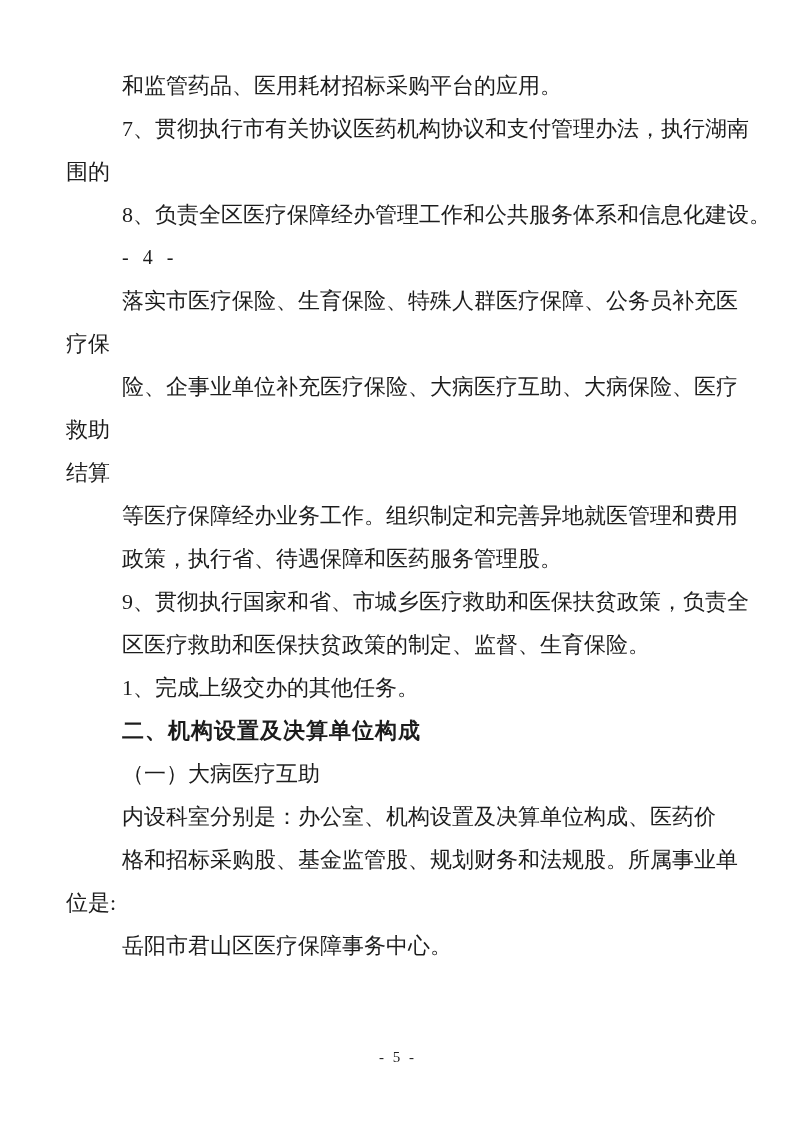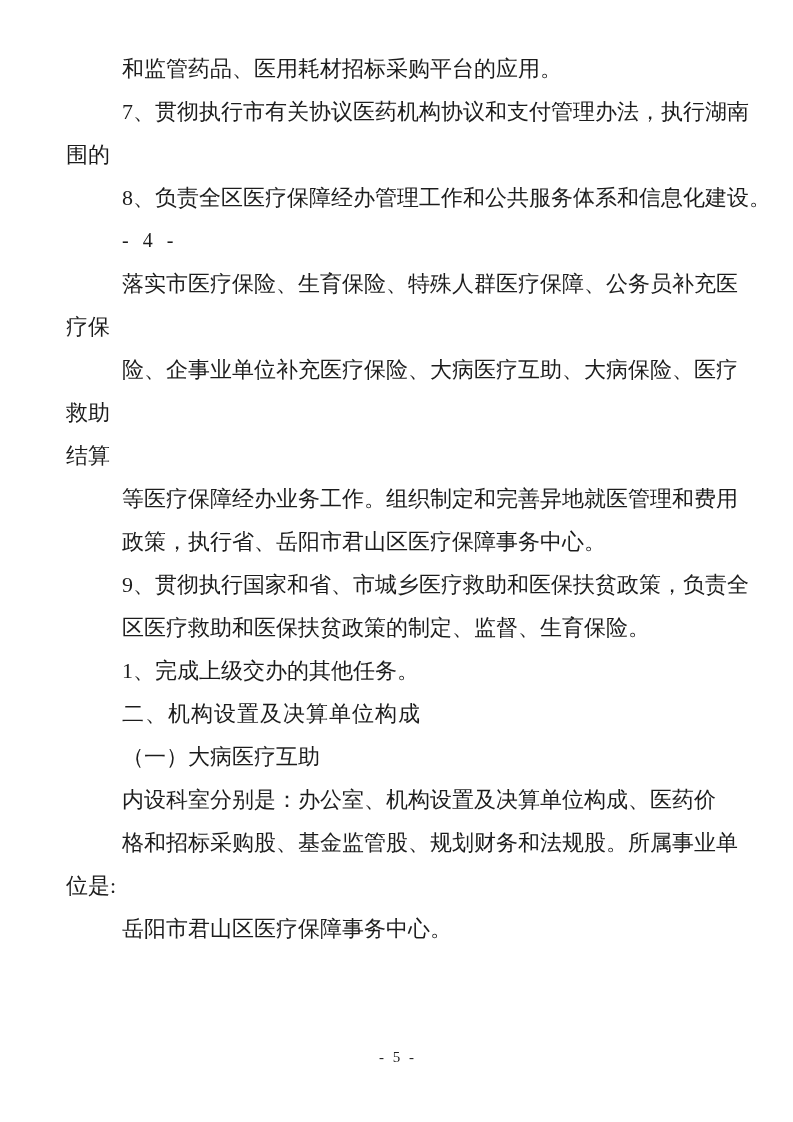--- a/index.html
+++ b/index.html
@@ -11,36 +11,36 @@
     position: relative;
     width: 793px;
     height: 1122px;
     background: #ffffff;
     color: #1c1c1c;
     font-family: "Liberation Serif", "DejaVu Serif", serif;
     overflow: hidden;
   }
   .content {
     position: absolute;
-    top: 47px;
+    top: 64px;
     left: 66px;
     right: 50px;
   }
   .line {
     font-size: 22px;
     line-height: 43px;
     height: 43px;
     white-space: nowrap;
     letter-spacing: 0px;
   }
   .line.indent {
     padding-left: 56px;
   }
   .line.heading {
-    font-weight: normal;
+    font-weight: bold;
     letter-spacing: 1px;
   }
   .line.page-marker {
     font-size: 20px;
     word-spacing: 9px;
   }
   .footer {
     position: absolute;
     top: 1036px;
     left: 0;
@@ -62,21 +62,21 @@
       <div class="line indent">7、贯彻执行市有关协议医药机构协议和支付管理办法，执行湖南</div>
       <div class="line">围的</div>
       <div class="line indent">8、负责全区医疗保障经办管理工作和公共服务体系和信息化建设。</div>
       <div class="line indent page-marker">- 4 -</div>
       <div class="line indent">落实市医疗保险、生育保险、特殊人群医疗保障、公务员补充医</div>
       <div class="line">疗保</div>
       <div class="line indent">险、企事业单位补充医疗保险、大病医疗互助、大病保险、医疗</div>
       <div class="line">救助</div>
       <div class="line">结算</div>
       <div class="line indent">等医疗保障经办业务工作。组织制定和完善异地就医管理和费用</div>
-      <div class="line indent">政策，执行省、岳阳市君山区医疗保障事务中心。</div>
+      <div class="line indent">政策，执行省、待遇保障和医药服务管理股。</div>
       <div class="line indent">9、贯彻执行国家和省、市城乡医疗救助和医保扶贫政策，负责全</div>
       <div class="line indent">区医疗救助和医保扶贫政策的制定、监督、生育保险。</div>
       <div class="line indent">1、完成上级交办的其他任务。</div>
       <div class="line indent heading">二、机构设置及决算单位构成</div>
       <div class="line indent">（一）大病医疗互助</div>
       <div class="line indent">内设科室分别是：办公室、机构设置及决算单位构成、医药价</div>
       <div class="line indent">格和招标采购股、基金监管股、规划财务和法规股。所属事业单</div>
       <div class="line">位是:</div>
       <div class="line indent">岳阳市君山区医疗保障事务中心。</div>
     </div>

